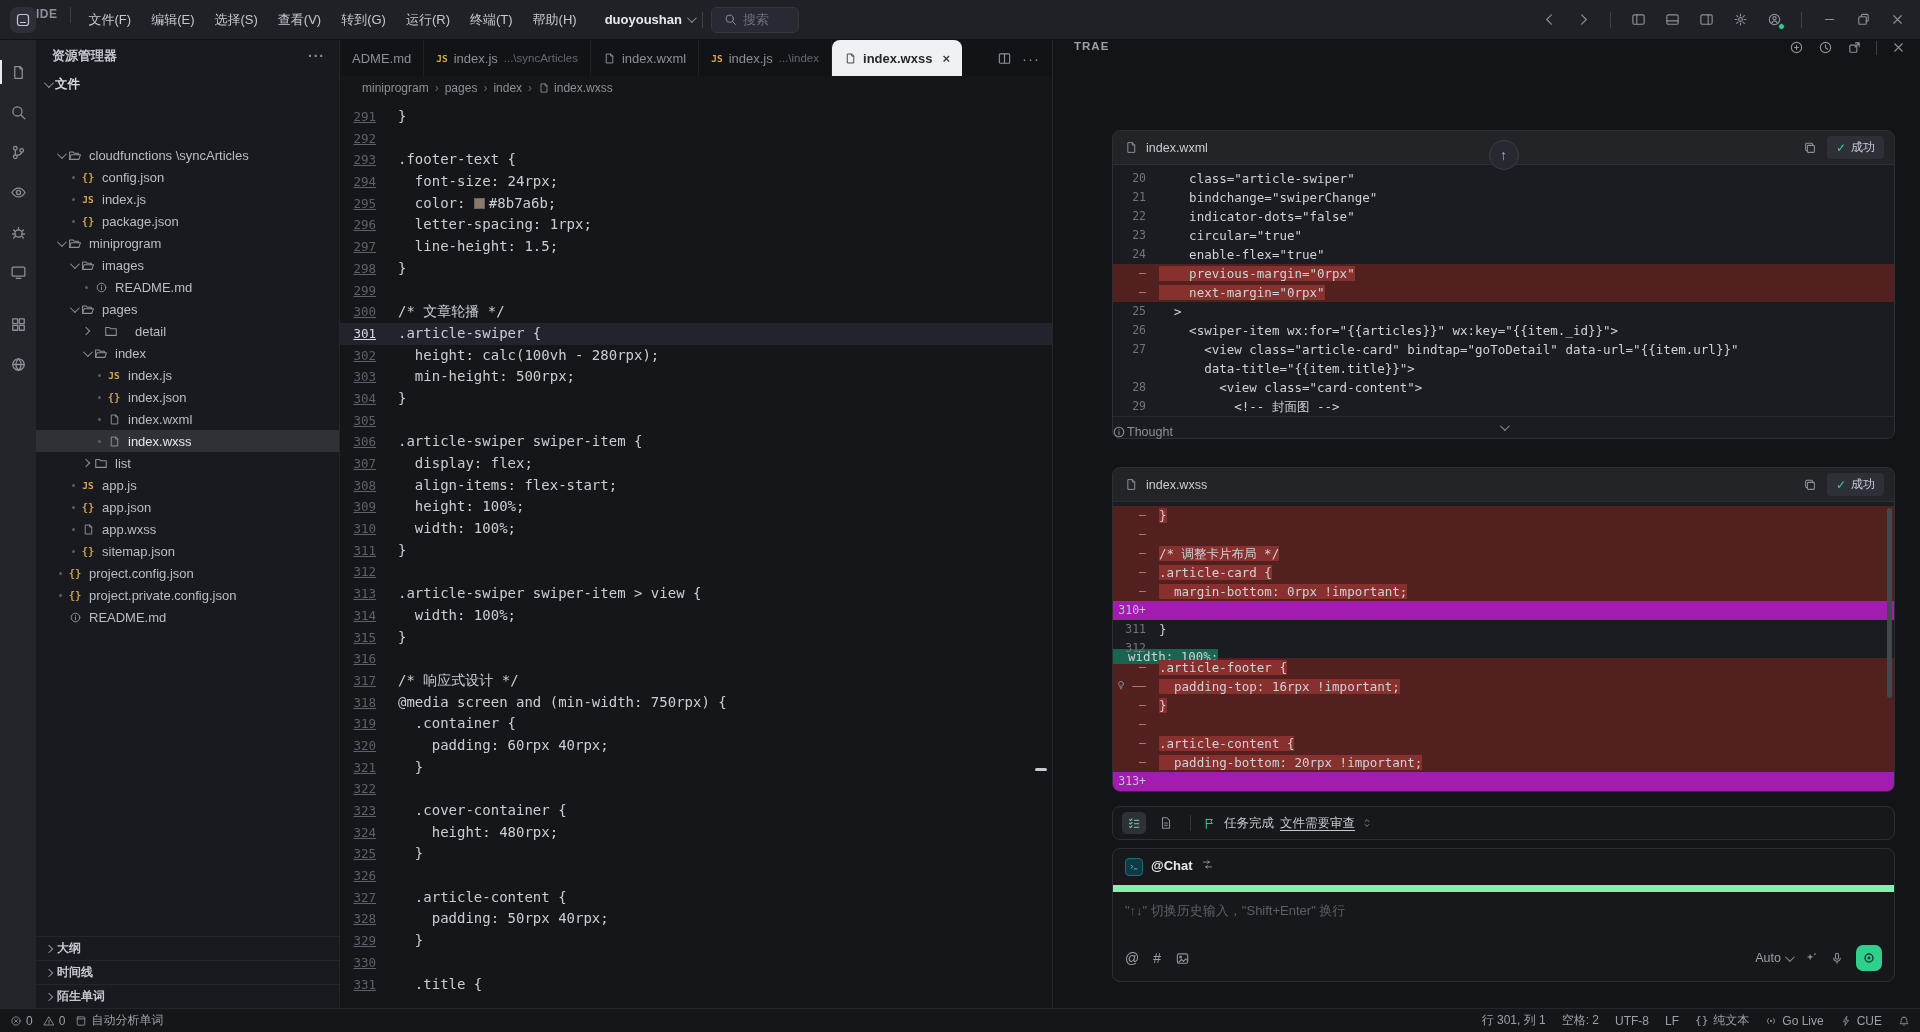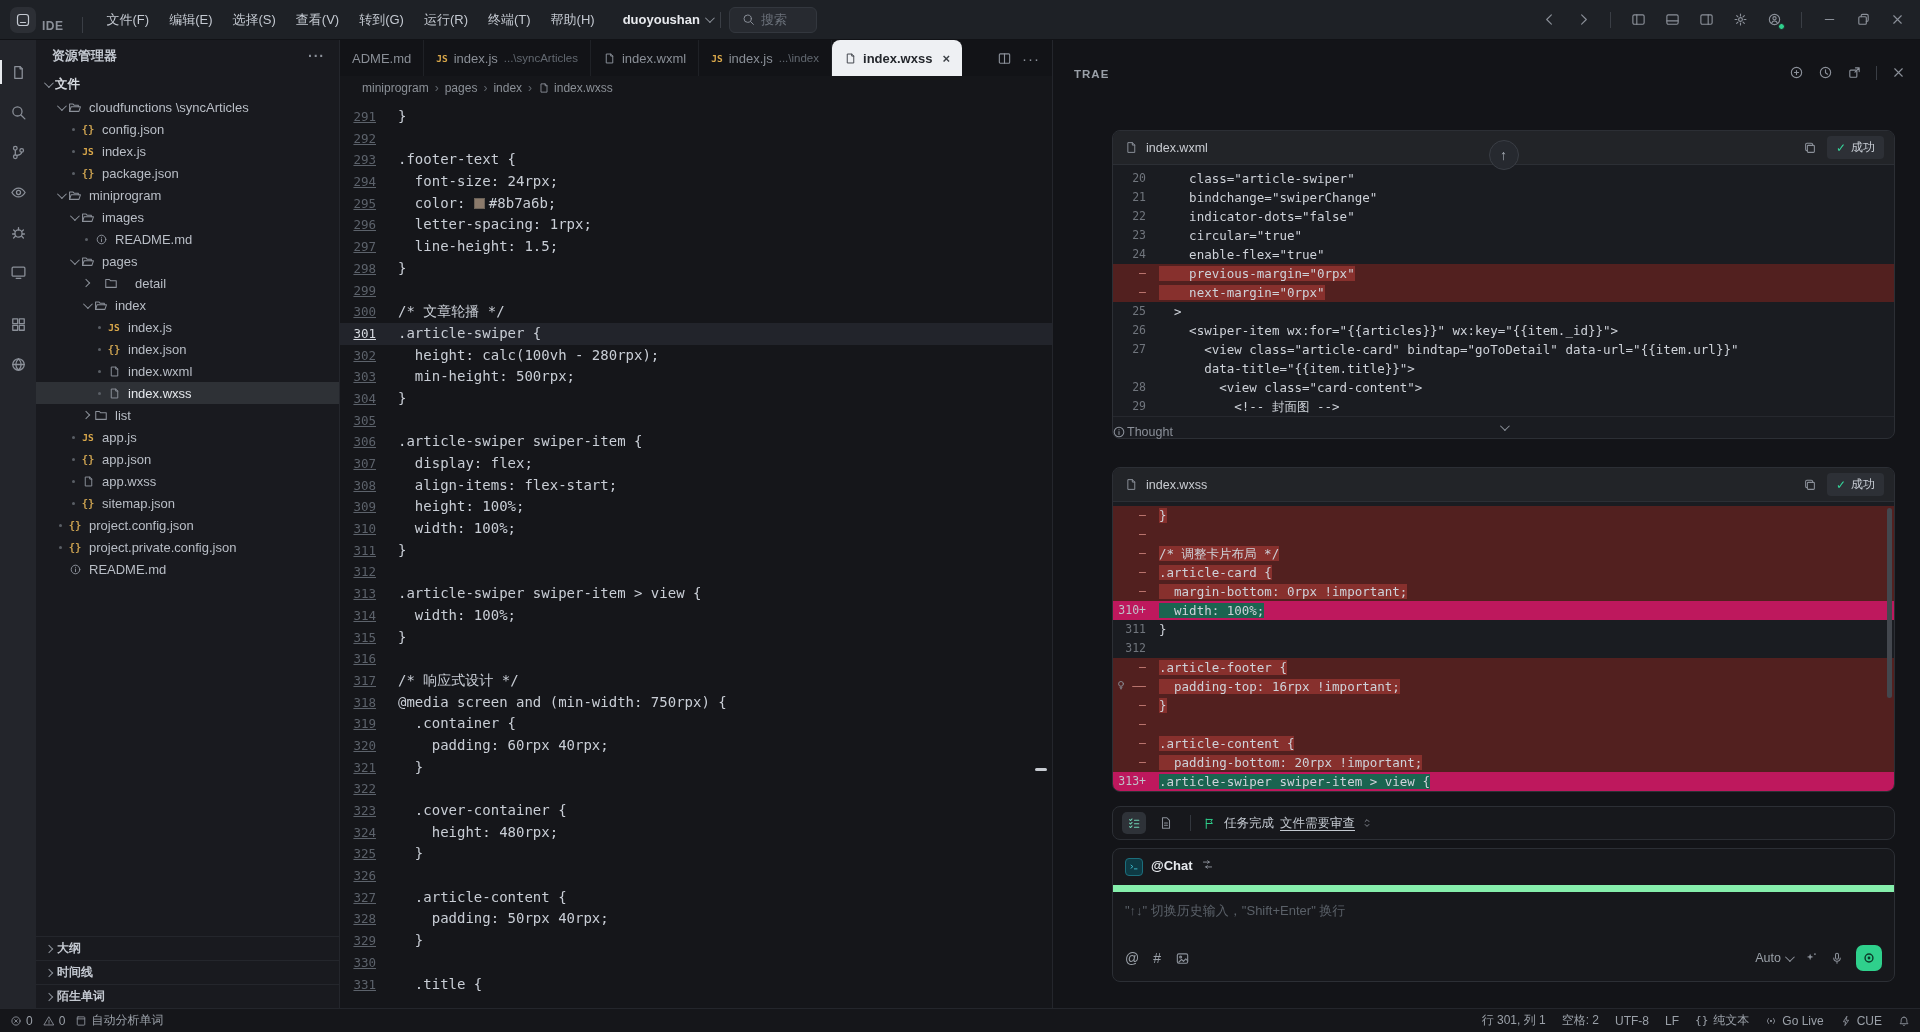--- a/index.html
+++ b/index.html
@@ -5,21 +5,21 @@
   * { margin:0; padding:0; box-sizing:border-box; }
   html,body { width:1920px; height:1032px; overflow:hidden; background:#101114;
     font-family:"Liberation Sans", sans-serif; -webkit-font-smoothing:antialiased; }
   .app { position:relative; width:1920px; height:1032px; background:#15161a; color:#c4c9d1; }
   svg { display:block; }
   .ic { stroke:#8b9099; fill:none; stroke-width:1.2; stroke-linecap:round; stroke-linejoin:round; }
 
   
   .titlebar { position:absolute; left:0; top:0; width:1920px; height:40px; background:#1e2126;
     display:flex; align-items:center; border-bottom:1px solid #111216; }
-  .tb-left { display:flex; align-items:flex-end; gap:6px; padding-left:10px; }
+  .tb-left { display:flex; align-items:flex-start; gap:0; padding-left:10px; }
   .logo { width:26px; height:26px; border-radius:7px; background:#2c2f35; display:flex; align-items:center; justify-content:center; }
   .logo-text { color:#8b9099; font-size:12px; font-weight:bold; letter-spacing:.5px; margin-right:4px; }
   .tb-sep { width:1px; height:16px; background:#3a3e45; margin:0 8px; }
   .menus { display:flex; }
   .menu-item { color:#c4c9d1; font-size:13px; padding:4px 10px; border-radius:4px; cursor:default; }
   .tb-center { display:flex; align-items:center; margin-left:18px; }
   .workspace { display:flex; align-items:center; gap:5px; color:#e8eaee; font-size:13px; font-weight:bold; }
   .searchbox { display:flex; align-items:center; gap:6px; color:#6c727b; font-size:13px;
     background:#272a30; border:1px solid #33373e; border-radius:6px; padding:3px 12px; min-width:88px; }
   .tb-right { margin-left:auto; display:flex; align-items:center; gap:4px; padding-right:8px; }
@@ -37,21 +37,21 @@
   .act-item.active::before { content:""; position:absolute; left:0; top:8px; bottom:8px; width:2px; background:#e8eaee; }
   .act-item.active .ic { stroke:#e8eaee; }
 
   
   .sidebar { width:304px; background:#191a1f; border-right:1px solid #24262c; display:flex; flex-direction:column; }
   .side-head { height:32px; display:flex; align-items:center; justify-content:space-between; padding:0 14px 0 16px;
     color:#c4c9d1; font-size:13px; font-weight:bold; }
   .side-more { color:#8b9099; font-size:14px; letter-spacing:1px; }
   .side-section { height:24px; display:flex; align-items:center; gap:4px; padding-left:8px;
     color:#d6dae0; font-size:12.5px; font-weight:bold; }
-  .tree { flex:0 0 auto; }
+  .tree { flex:0 0 auto;margin-top:48px; }
   .trow { height:22px; display:flex; align-items:center; font-size:13px; color:#b9bec6; cursor:default; white-space:nowrap; }
   .trow.selected { background:#2e3136; color:#e4e7eb; }
   .trow .chev { width:12px; display:flex; justify-content:center; }
   .trow .dot { width:12px; display:flex; justify-content:center; }
   .trow .dot i { width:3px; height:3px; border-radius:50%; background:#5a5f66; }
   .ficon { width:18px; display:flex; justify-content:center; margin-right:5px; }
   .ficon .js { color:#d7a64a; font-size:9.5px; font-weight:bold; font-family:"DejaVu Sans Mono", monospace; }
   .ficon .br { color:#c9a050; font-size:10.5px; font-weight:bold; font-family:"DejaVu Sans Mono", monospace; }
   .side-bottom { margin-top:auto; }
   .side-bsec { height:24px; display:flex; align-items:center; gap:5px; padding-left:10px; border-top:1px solid #24262c;
@@ -77,42 +77,42 @@
   .cline.current { background:#22242b; }
   .cline .num { width:58px; flex:0 0 58px; text-align:right; padding-right:22px; color:#5c626b; font-size:12.5px;text-decoration:underline; }
   .cline.current .num { color:#d6dae0; }
   .cline .src { white-space:pre; color:#c9ced6; }
   .swatch { display:inline-block; width:11px; height:11px; background:#8b7a6b; border:1px solid #6b6258;
     vertical-align:-1px; margin-right:4px; }
   .scroll-marker { position:absolute; right:5px; top:728px; width:12px; height:3px; border-radius:2px; background:#c7cbd1; }
 
   
   .trae { flex:1; position:relative; background:#131418; }
-  .trae-head { height:40px; display:flex; align-items:flex-end; padding:0 14px 0 21px; }
+  .trae-head { height:40px; display:flex; align-items:flex-start; padding:0 14px 0 21px; }
   .trae-title { color:#9aa0a8; font-size:11.5px; font-weight:bold; letter-spacing:1px; }
   .trae-hicons { margin-left:auto; display:flex; align-items:center; gap:14px; }
   .trae-hsep { width:1px; height:14px; background:#3a3e45; }
   .trae-body { position:absolute; left:59px; right:25px; top:50px; bottom:26px; }
 
   .card { position:absolute; left:0; right:0; background:#1a1c21; border:1px solid #2c2f35; border-radius:8px; overflow:hidden; }
   .card-head { height:34px; background:#222428; display:flex; align-items:center; gap:8px; padding:0 10px 0 12px;
     font-size:12.5px; color:#c9ccd2; border-bottom:1px solid #2c2f35; }
   .card-tools { margin-left:auto; display:flex; align-items:center; gap:10px; }
   .badge { display:flex; align-items:center; gap:5px; background:#2d3036; border-radius:4px; padding:3px 9px;
     font-size:12px; color:#c9ced6; }
   .badge .chk { color:#34d399; font-size:12px; }
   .ccode { font-family:"DejaVu Sans Mono", monospace; font-size:12.5px; line-height:19px; padding-top:4px; position:relative; }
   .crow { display:flex; height:19px; }
   .crow .g { width:46px; flex:0 0 46px; text-align:right; padding-right:13px; color:#70757d; font-size:11.5px;
     position:relative; }
   .crow .t { white-space:pre; color:#ced2d9; }
   .crow.del { background:#52201f; }
   .crow.del .g { color:#c98079; }
   .crow.del .t b { font-weight:normal; background:#87302d; }
-  .crow.add { background:#be185d; }
+  .crow.add { background:#a21caf;flex-direction:column; }
   .crow.add .g { color:#bfc4ca; }
   .crow.add .t b { font-weight:normal; background:#1a6450; }
   .card-expand { height:22px; display:flex; align-items:center; justify-content:center; border-top:1px solid #26282e; }
   .thumb { position:absolute; right:2px; width:5px; border-radius:3px; background:#43474e; }
   .bulb { position:absolute; left:2px; top:2px; }
 
   .thought { position:absolute; left:0; top:335px; display:flex; align-items:center; gap:1px;
     color:#8b9099; font-size:12.5px; }
 
   .taskbar { position:absolute; left:0; right:0; top:716px; height:34px; background:#17181c;

